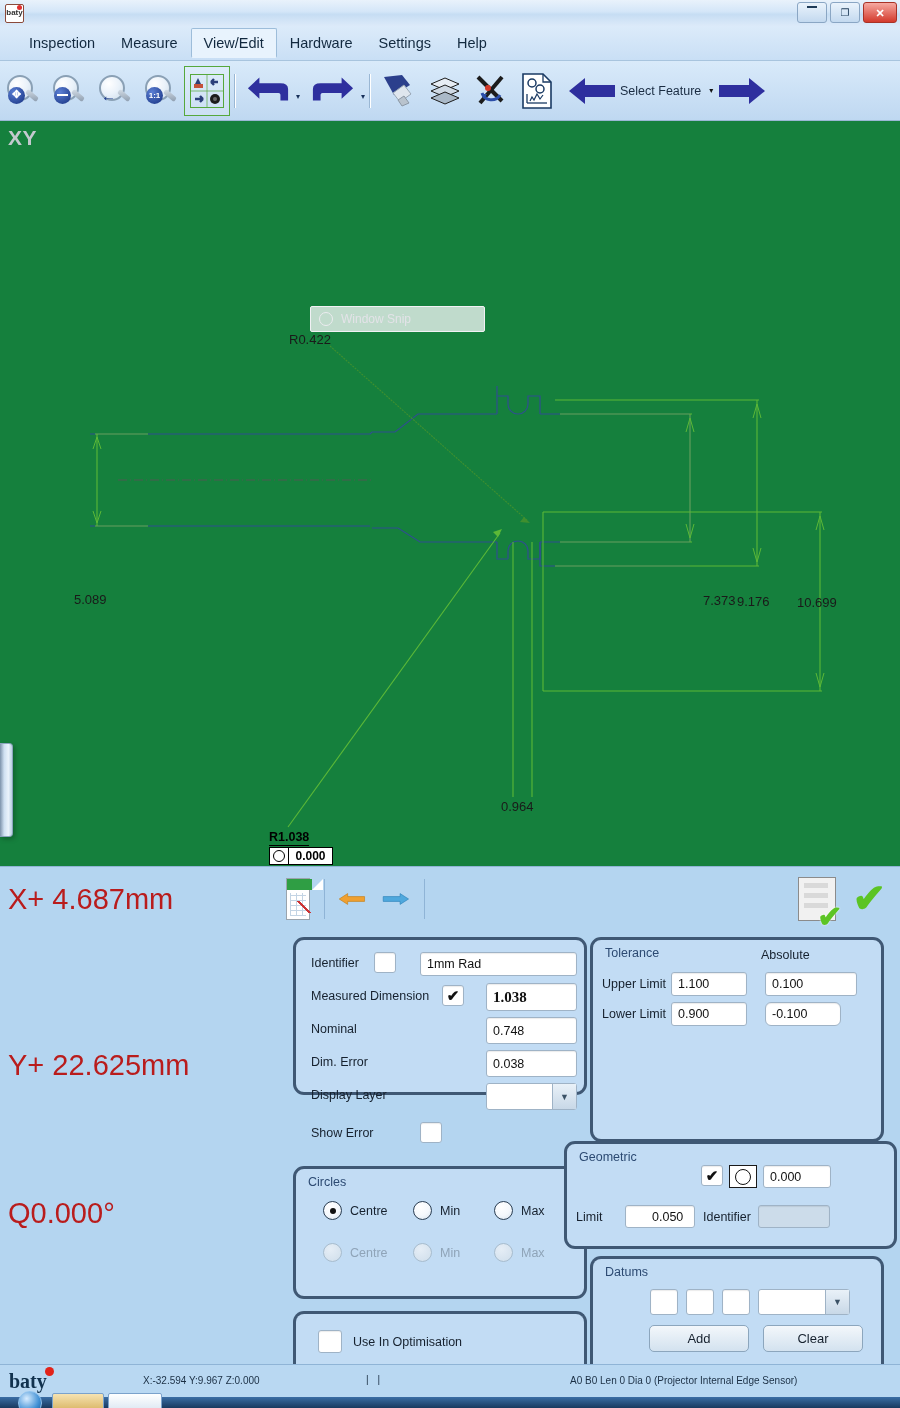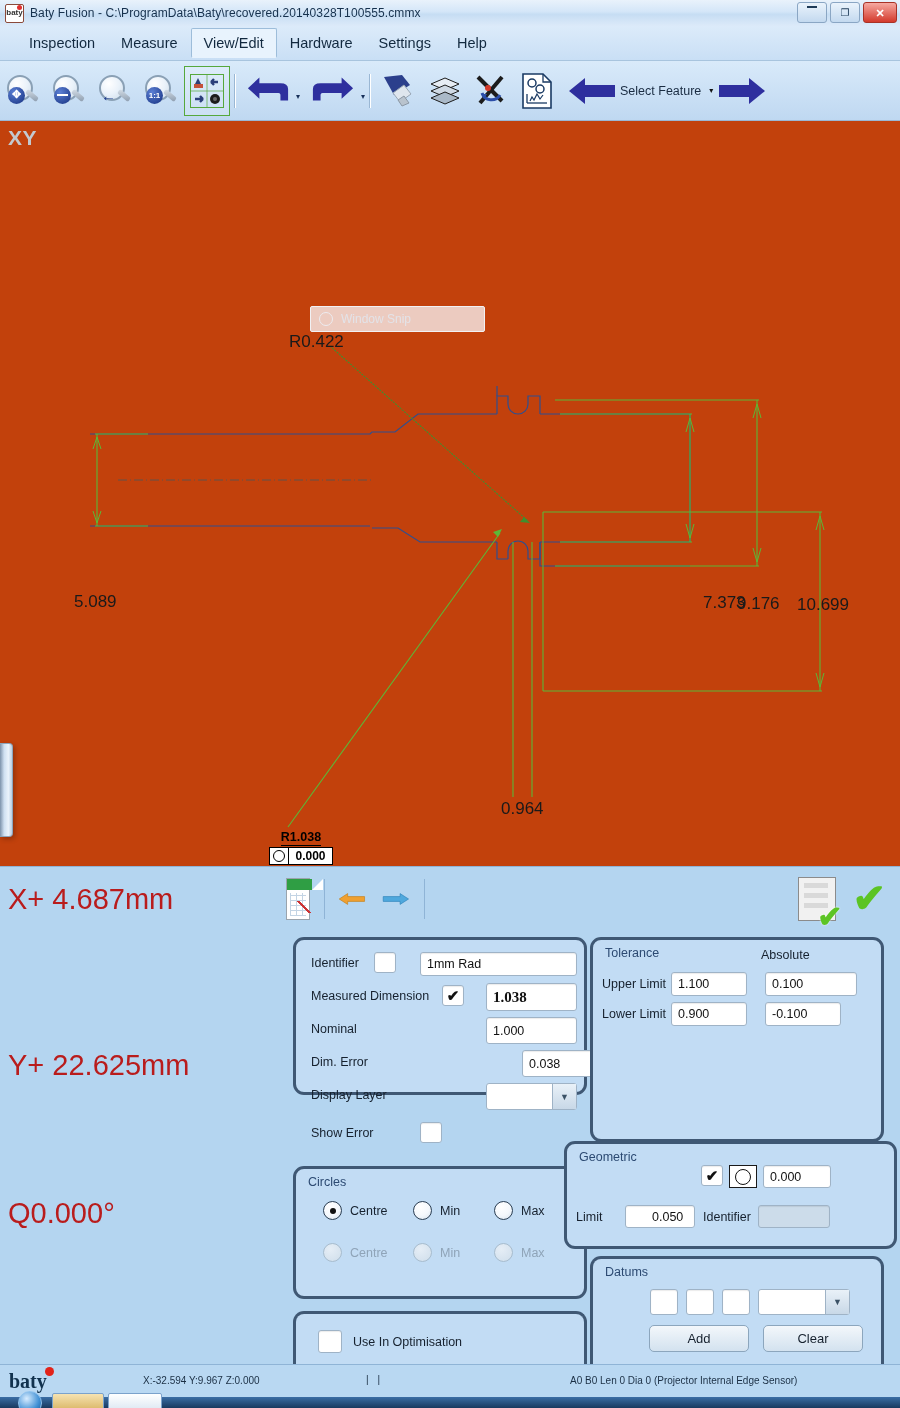--- a/index.html
+++ b/index.html
@@ -86,43 +86,42 @@
   .caretmini{font-size:8px;color:#17305a;margin-left:1px;margin-top:12px;}
   .combo-feature{
     position:relative;height:26px;min-width:96px;display:flex;align-items:center;
     font-size:12.5px;color:#1a2c42;padding-left:2px;
   }
   .combo-feature .cv{overflow:hidden;white-space:nowrap;}
   .combo-caret{font-size:8px;color:#111;margin-left:8px;}
 
   
   .canvas{
-    position:absolute;left:0;top:120px;width:900px;height:746px;background:#c2410c;
+    position:absolute;left:0;top:120px;width:900px;height:746px;background:#15803d;
     border-top:1px solid #9ab7d4;
     overflow:hidden;
-    text-align:center;
   }
   .xylabel{
     position:absolute;left:8px;top:5px;font-size:21px;color:#c3c9cf;font-weight:bold;
     letter-spacing:0.5px;
   }
   .snipwm{
     position:absolute;left:310px;top:185px;width:175px;height:26px;
     background:rgba(250,250,252,0.75);border:1px solid #f1f1f4;border-radius:2px;
     display:flex;align-items:center;gap:8px;padding-left:8px;box-sizing:border-box;
     color:#e3e3e8;font-size:12px;
   }
   .snipwm .dot{width:12px;height:12px;border-radius:50%;border:1px solid #ececf0;}
   .sidetab{
     position:absolute;left:0;top:622px;width:12px;height:92px;
     background:linear-gradient(90deg,#7d93ab,#cfe0f1 35%,#eaf3fb 70%,#b9cee2);
     border:1px solid #8ba5bd;border-left:none;border-radius:0 4px 4px 0;
     box-shadow:2px 2px 5px rgba(0,0,0,0.25);
   }
-  .dimtext{position:absolute;font-size:17px;color:#1a1a1a;font-family:"Liberation Sans",sans-serif;white-space:nowrap;}
+  .dimtext{position:absolute;font-size:13px;color:#1a1a1a;font-family:"Liberation Sans",sans-serif;white-space:nowrap;}
   .rbadge{position:absolute;}
   .rbadge .rlab{font-size:12.5px;font-weight:bold;color:#000;border-bottom:1.5px solid #000;display:inline-block;padding-bottom:1px;}
   .gdtbox{display:flex;border:1.3px solid #000;height:16px;margin-top:1px;width:62px;background:#fff;}
   .gdtbox .sym{width:18px;display:flex;align-items:center;justify-content:center;border-right:1.3px solid #000;}
   .gdtbox .sym i{display:block;width:10px;height:10px;border:1.3px solid #000;border-radius:50%;}
   .gdtbox .val{flex:1;display:flex;align-items:center;justify-content:center;font-size:12px;font-weight:bold;color:#000;}
 
   
   .bottom{
     position:absolute;left:0;top:866px;width:900px;height:498px;
@@ -220,21 +219,20 @@
   .tb-i1{left:52px;width:50px;background:linear-gradient(180deg,#f6e3b2,#dcb96a);}
   .tb-i2{left:108px;width:52px;background:linear-gradient(180deg,#ffffff,#dfe9f3);}
 </style>
 </head>
 <body>
 
 <div class="app">
 
   <div class="titlebar">
     <div class="tb-icon">baty</div>
-    <div class="tb-title">Baty Fusion - C:\ProgramData\Baty\recovered.20140328T100555.cmmx</div>
     <div class="wbtns">
       <div class="wbtn">
           <span class="minglyph"></span>
         </div>
       <div class="wbtn">
           <span>❐</span>
         </div>
       <div class="wbtn close">
           <span>✕</span>
         </div>
@@ -485,24 +483,24 @@
     <div class="gbox" style="left:293px;top:70px;width:294px;height:158px;">
       <div class="lbl" style="left:15px;top:16px;">Identifier</div>
       <div class="chk" style="left:78px;top:12px;"></div>
       <div class="inp" style="left:124px;top:12px;width:157px;height:24px;">1mm Rad</div>
 
       <div class="lbl" style="left:15px;top:49px;">Measured Dimension</div>
       <div class="chk" style="left:146px;top:45px;">✔</div>
       <div class="inp bold" style="left:190px;top:43px;width:91px;height:28px;">1.038</div>
 
       <div class="lbl" style="left:15px;top:82px;">Nominal</div>
-      <div class="inp" style="left:190px;top:77px;width:91px;height:27px;">1.000</div>
+      <div class="inp" style="left:190px;top:77px;width:91px;height:27px;">0.748</div>
 
       <div class="lbl" style="left:15px;top:115px;">Dim. Error</div>
-      <div class="inp" style="left:190px;top:110px;width:91px;height:27px;margin-left:36px;">0.038</div>
+      <div class="inp" style="left:190px;top:110px;width:91px;height:27px;">0.038</div>
 
       <div class="lbl" style="left:15px;top:148px;">Display Layer</div>
       <div class="combo" style="left:190px;top:143px;width:91px;height:27px;">
         <span></span>
         <span class="cbtn">▼</span>
       </div>
 
       <div class="lbl" style="left:15px;top:186px;">Show Error</div>
       <div class="chk" style="left:124px;top:182px;"></div>
     </div>
@@ -535,21 +533,21 @@
     <div class="gbox" style="left:590px;top:70px;width:294px;height:205px;">
       <div class="gtitle" style="left:12px;top:6px;">Tolerance</div>
       <div class="lbl" style="left:168px;top:8px;">Absolute</div>
 
       <div class="lbl" style="left:9px;top:37px;">Upper Limit</div>
       <div class="inp" style="left:78px;top:32px;width:76px;height:24px;">1.100</div>
       <div class="inp" style="left:172px;top:32px;width:92px;height:24px;">0.100</div>
 
       <div class="lbl" style="left:9px;top:67px;">Lower Limit</div>
       <div class="inp" style="left:78px;top:62px;width:76px;height:24px;">0.900</div>
-      <div class="inp" style="left:172px;top:62px;width:76px;height:24px;">-0.100</div>
+      <div class="inp" style="left:172px;top:62px;width:76px;height:24px;border-radius:6px;">-0.100</div>
     </div>
 
     <div class="gbox" style="left:564px;top:274px;width:333px;height:108px;">
       <div class="gtitle" style="left:12px;top:6px;">Geometric</div>
       <div class="chk" style="left:134px;top:21px;">✔</div>
       <div class="gsym" style="left:162px;top:21px;">
           <i></i>
         </div>
       <div class="inp" style="left:196px;top:21px;width:68px;height:23px;">0.000</div>
 

